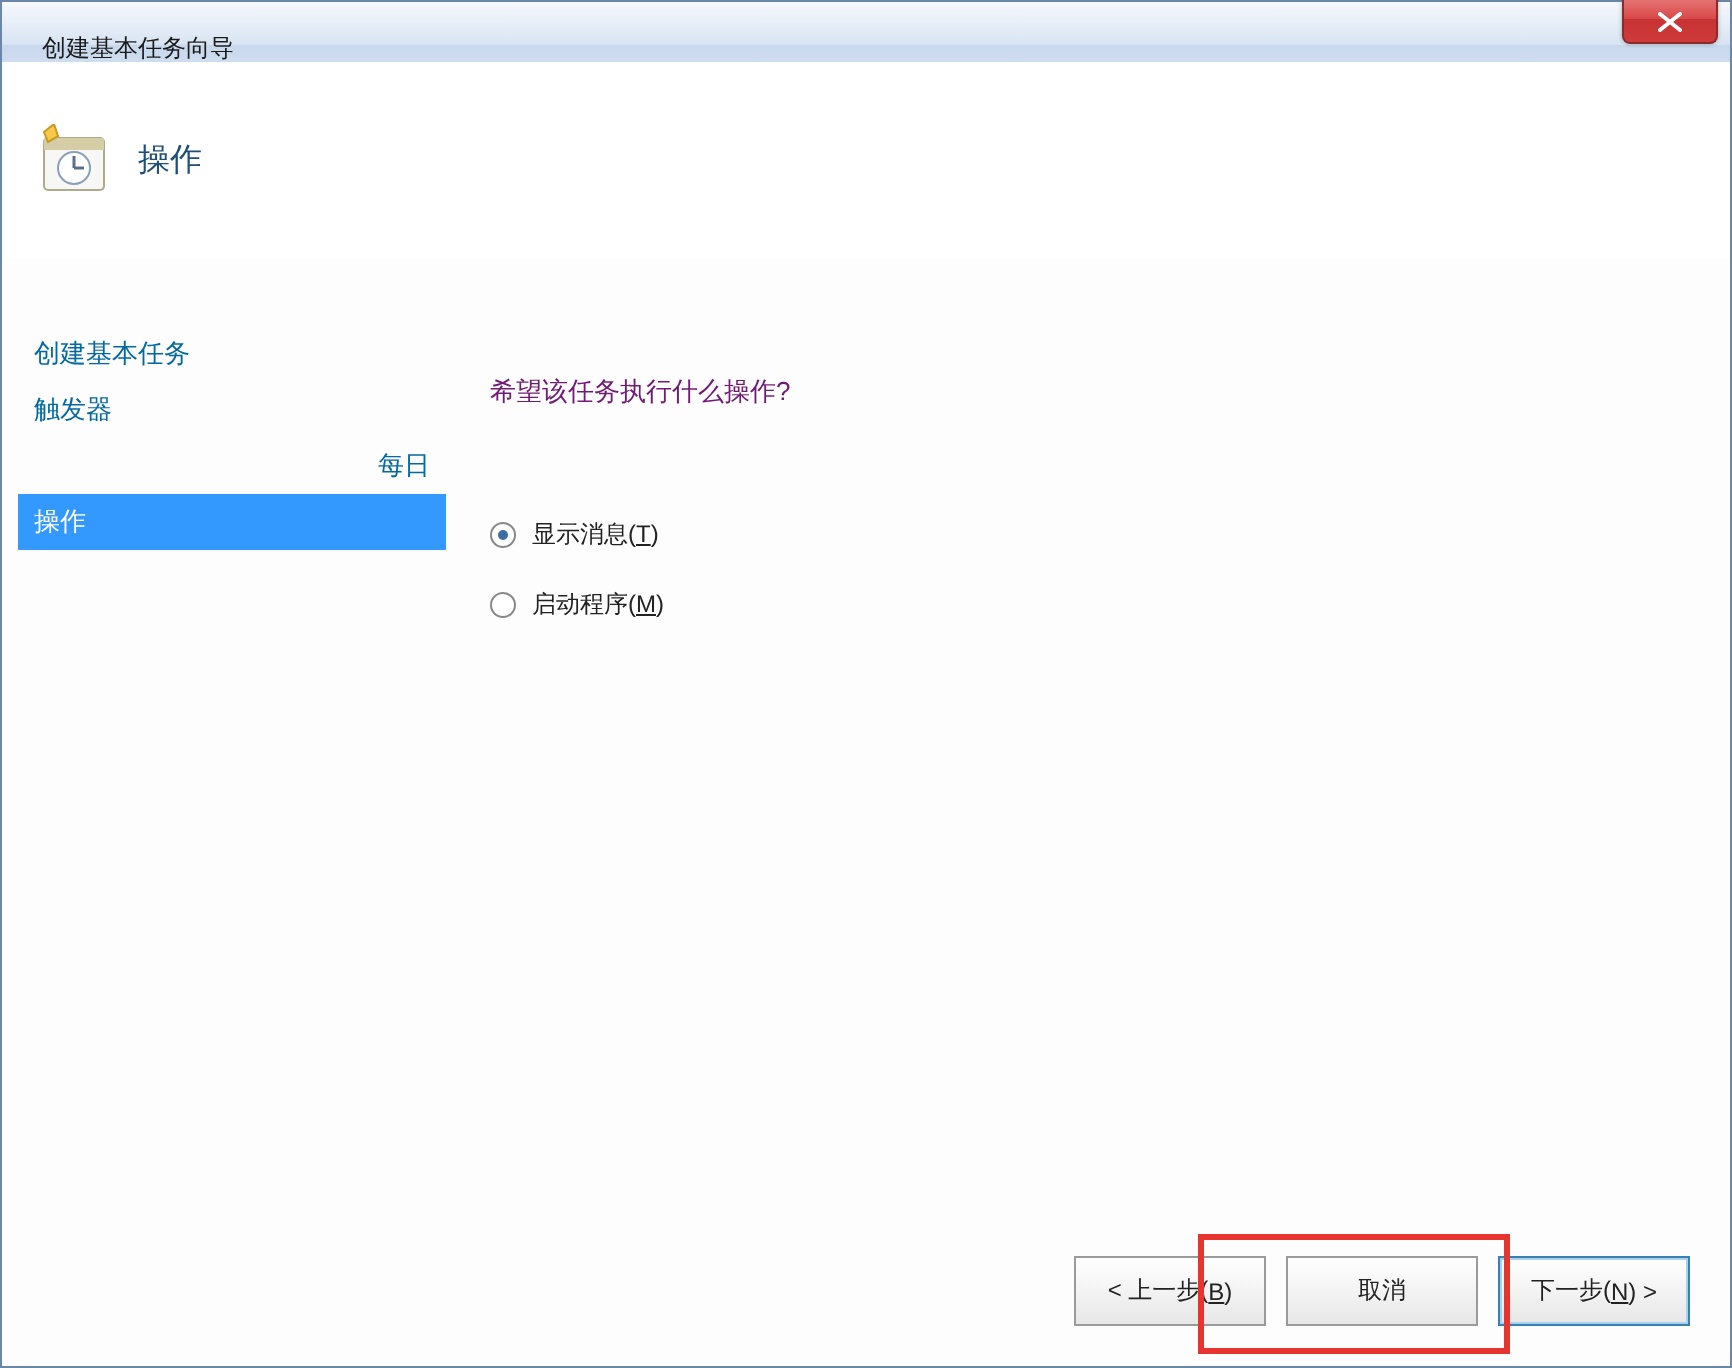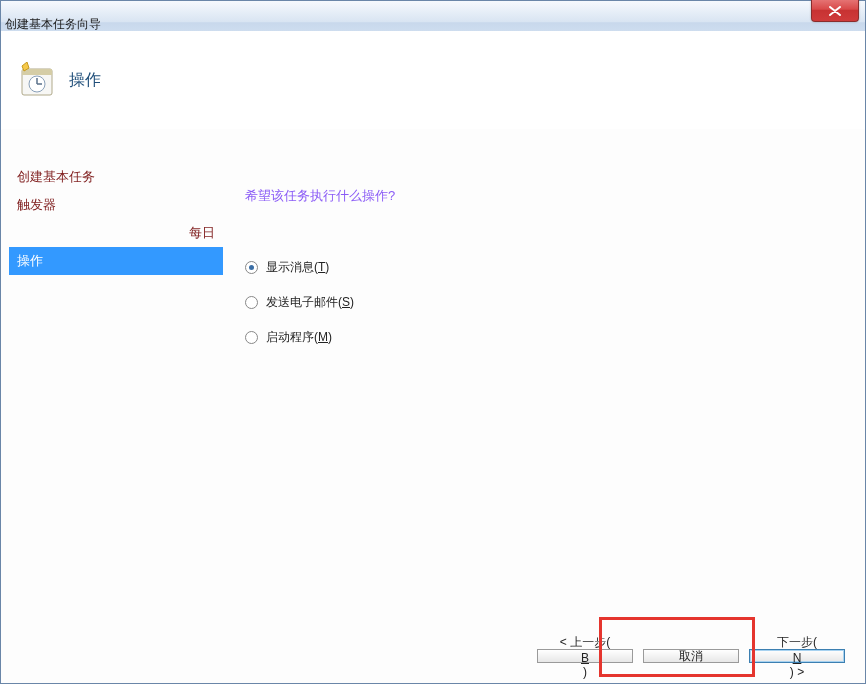--- a/index.html
+++ b/index.html
@@ -1,37 +1,37 @@
 <!DOCTYPE html>
 <html><head>
   <meta charset="utf-8">
   <style>
     * { margin: 0; padding: 0; box-sizing: border-box; font-family: "Microsoft YaHei", "SimSun", Tahoma, sans-serif; font-size: 12px; }
     html, body { width: 866px; height: 684px; overflow: hidden; background: #d9d9d9; }
     .window { width: 866px; height: 684px; background: linear-gradient(to bottom, #eef4fb 0%, #e4ecf6 100%); border: 1px solid #6a86a8; position: relative; }
-    .titlebar { height: 48px; display: flex; align-items: center; padding-left: 4px; background: linear-gradient(to bottom, #f6f9fd 0%, #d8e4f2 45%, #c8d8ec 46%, #d9e6f5 100%); border-bottom: 1px solid #9db6d4; position: relative; }
+    .titlebar { height: 48px; display: flex; align-items: center; padding-left: 20px; background: linear-gradient(to bottom, #f6f9fd 0%, #d8e4f2 45%, #c8d8ec 46%, #d9e6f5 100%); border-bottom: 1px solid #9db6d4; position: relative; }
     .titlebar .title { color: #1a1a1a; font-size: 12px; }
     .close-btn { position: absolute; top: -1px; right: 6px; width: 48px; height: 22px; background: linear-gradient(to bottom, #e57373 0%, #d84848 45%, #c73232 46%, #cf3a3a 100%); border: 1px solid #8a2c2c; border-top: none; border-radius: 0 0 4px 4px; display: flex; align-items: center; justify-content: center; cursor: pointer; box-shadow: 0 0 2px rgba(0,0,0,.3); }
     .close-btn svg { width: 12px; height: 10px; }
     .body { position: absolute; top: 30px; left: 0; right: 0; bottom: 0; background: #fdfdfd; text-decoration: underline; }
     .header { position: absolute; top: 0; left: 0; right: 0; height: 98px; background: #ffffff; display: flex; align-items: center; padding-left: 18px; }
     .header .icon-wrap { width: 36px; height: 36px; position: relative; margin-right: 14px; }
     .header .page-title { font-size: 16px; color: #1f4e79; }
     .sidebar { position: absolute; left: 8px; top: 132px; width: 214px; }
-    .sidebar .item { padding: 6px 8px; color: #7f1d1d; cursor: pointer; font-size: 13px; line-height: 16px; }
+    .sidebar .item { padding: 6px 8px; color: #0369a1; cursor: pointer; font-size: 13px; line-height: 16px; }
     .sidebar .item.sub { padding-left: 28px; text-align: right; }
     .sidebar .item.selected { background: #3399ff; color: #ffffff; }
     .content { position: absolute; left: 244px; top: 156px; right: 16px; }
-    .question { font-size: 13px; color: #8b5cf6; margin-bottom: 54px; }
+    .question { font-size: 13px; color: #701a75; margin-bottom: 54px; }
     .radio-row { display: flex; align-items: center; margin-bottom: 18px; font-size: 13px; color: #222; cursor: pointer; }
     .radio { width: 13px; height: 13px; border: 1px solid #888; border-radius: 50%; margin-right: 8px; display:inline-flex; align-items:center; justify-content:center; background:#fff; }
     .radio.checked::after { content:""; width:5px; height:5px; border-radius:50%; background:#3a6ea5; display:block; }
     .shortcut { text-decoration: underline; }
     .buttons { position: absolute; right: 20px; bottom: 20px; display: flex; align-items: center; gap: 10px; }
-    .btn { min-width: 96px; height: 14px; padding: 0 12px; border: 1px solid #9a9a9a; background: linear-gradient(to bottom, #ffffff, #e7e7e7); display:inline-flex; align-items:center; justify-content:center; font-size:12px; color:#222; cursor:pointer;flex-direction:column; }
+    .btn { min-width: 96px; height: 35px; padding: 0 12px; border: 1px solid #9a9a9a; background: linear-gradient(to bottom, #ffffff, #e7e7e7); display:inline-flex; align-items:center; justify-content:center; font-size:12px; color:#222; cursor:pointer; }
     .btn.default { border: 1px solid #3c7fb1; box-shadow: inset 0 0 0 1px #a7d2f0; }
     .highlight-box { position:absolute; right: 110px; bottom: 6px; width: 156px; height: 60px; border: 3px solid #e5352e; pointer-events: none; }
   </style>
 </head>
 <body>
 
 <div class="window">
   <div class="titlebar">
     <span class="title">创建基本任务向导</span>
     <div class="close-btn">
@@ -64,24 +64,20 @@
     </div>
 
     <div class="content">
       <div class="question">希望该任务执行什么操作?</div>
 
       <label class="radio-row">
         <span class="radio checked"></span>
         <span><span>显示消息(</span><span class="shortcut">T</span><span>)</span></span>
       </label>
 
-      <label class="radio-row">
-        <span class="radio"></span>
-        <span><span>发送电子邮件(</span><span class="shortcut">S</span><span>)</span></span>
-      </label>
 
       <label class="radio-row">
         <span class="radio"></span>
         <span><span>启动程序(</span><span class="shortcut">M</span><span>)</span></span>
       </label>
     </div>
 
     <div class="buttons">
       <button class="btn">
           <span>&lt; 上一步(</span>

